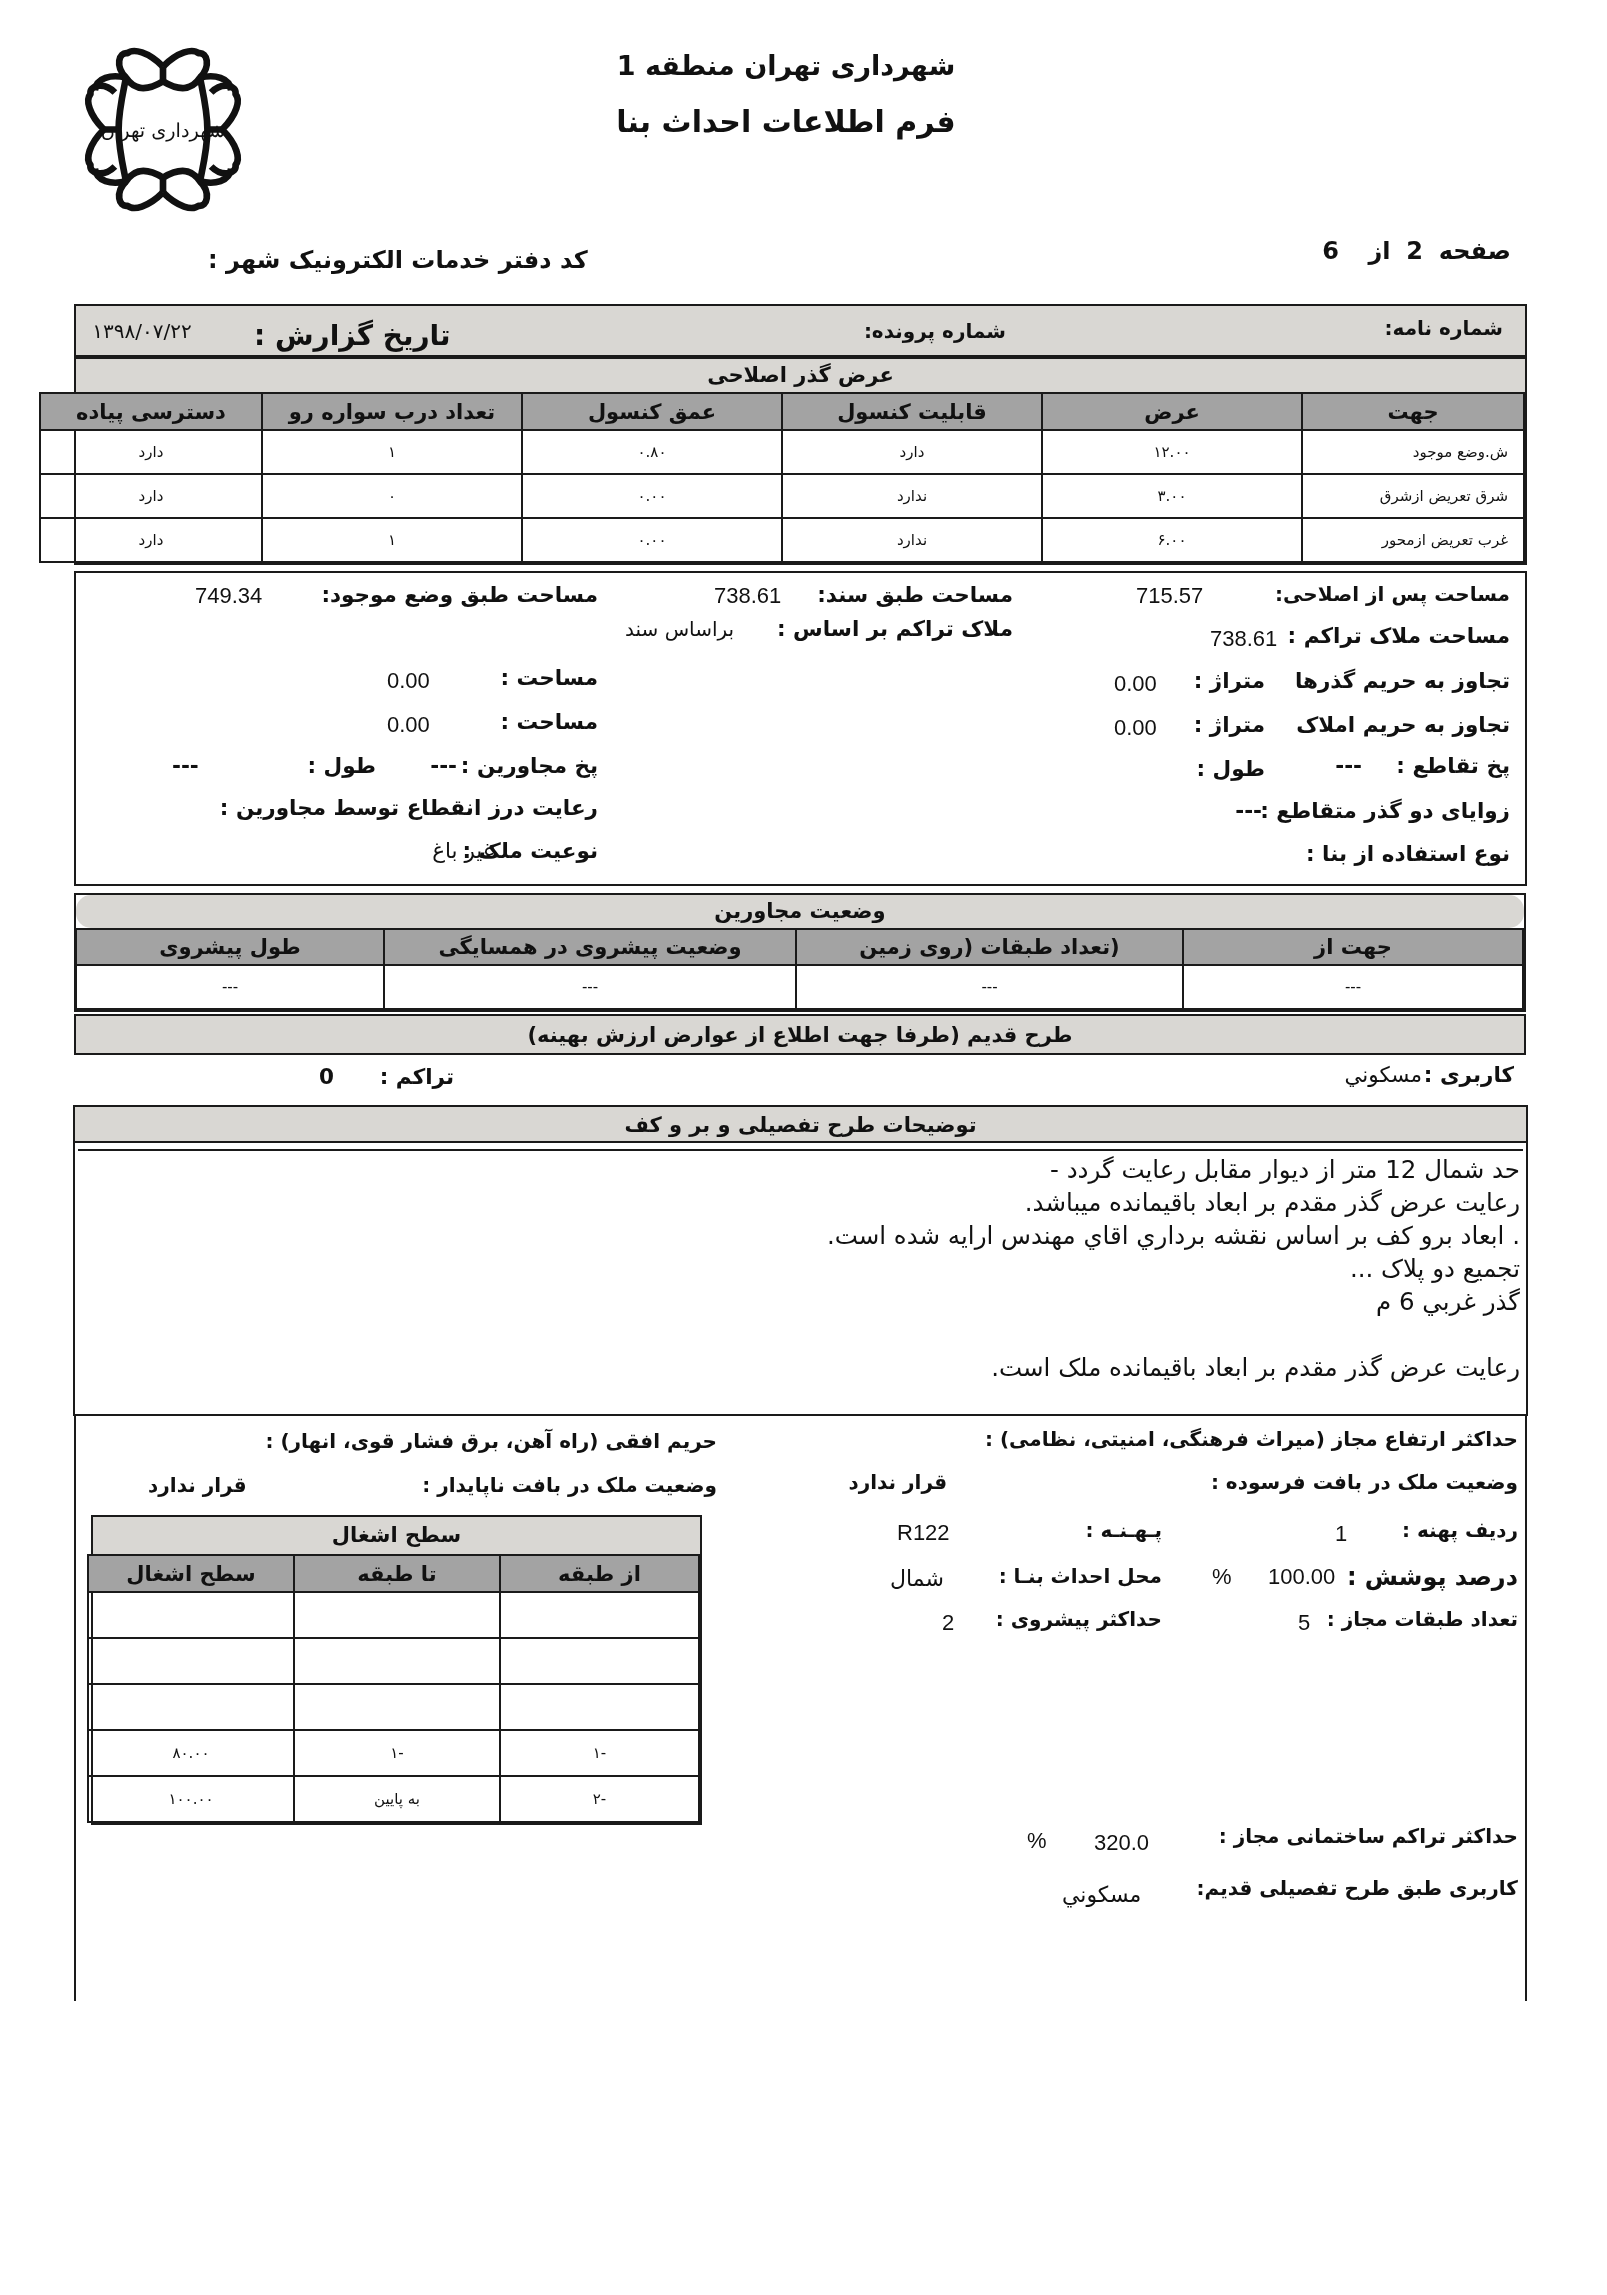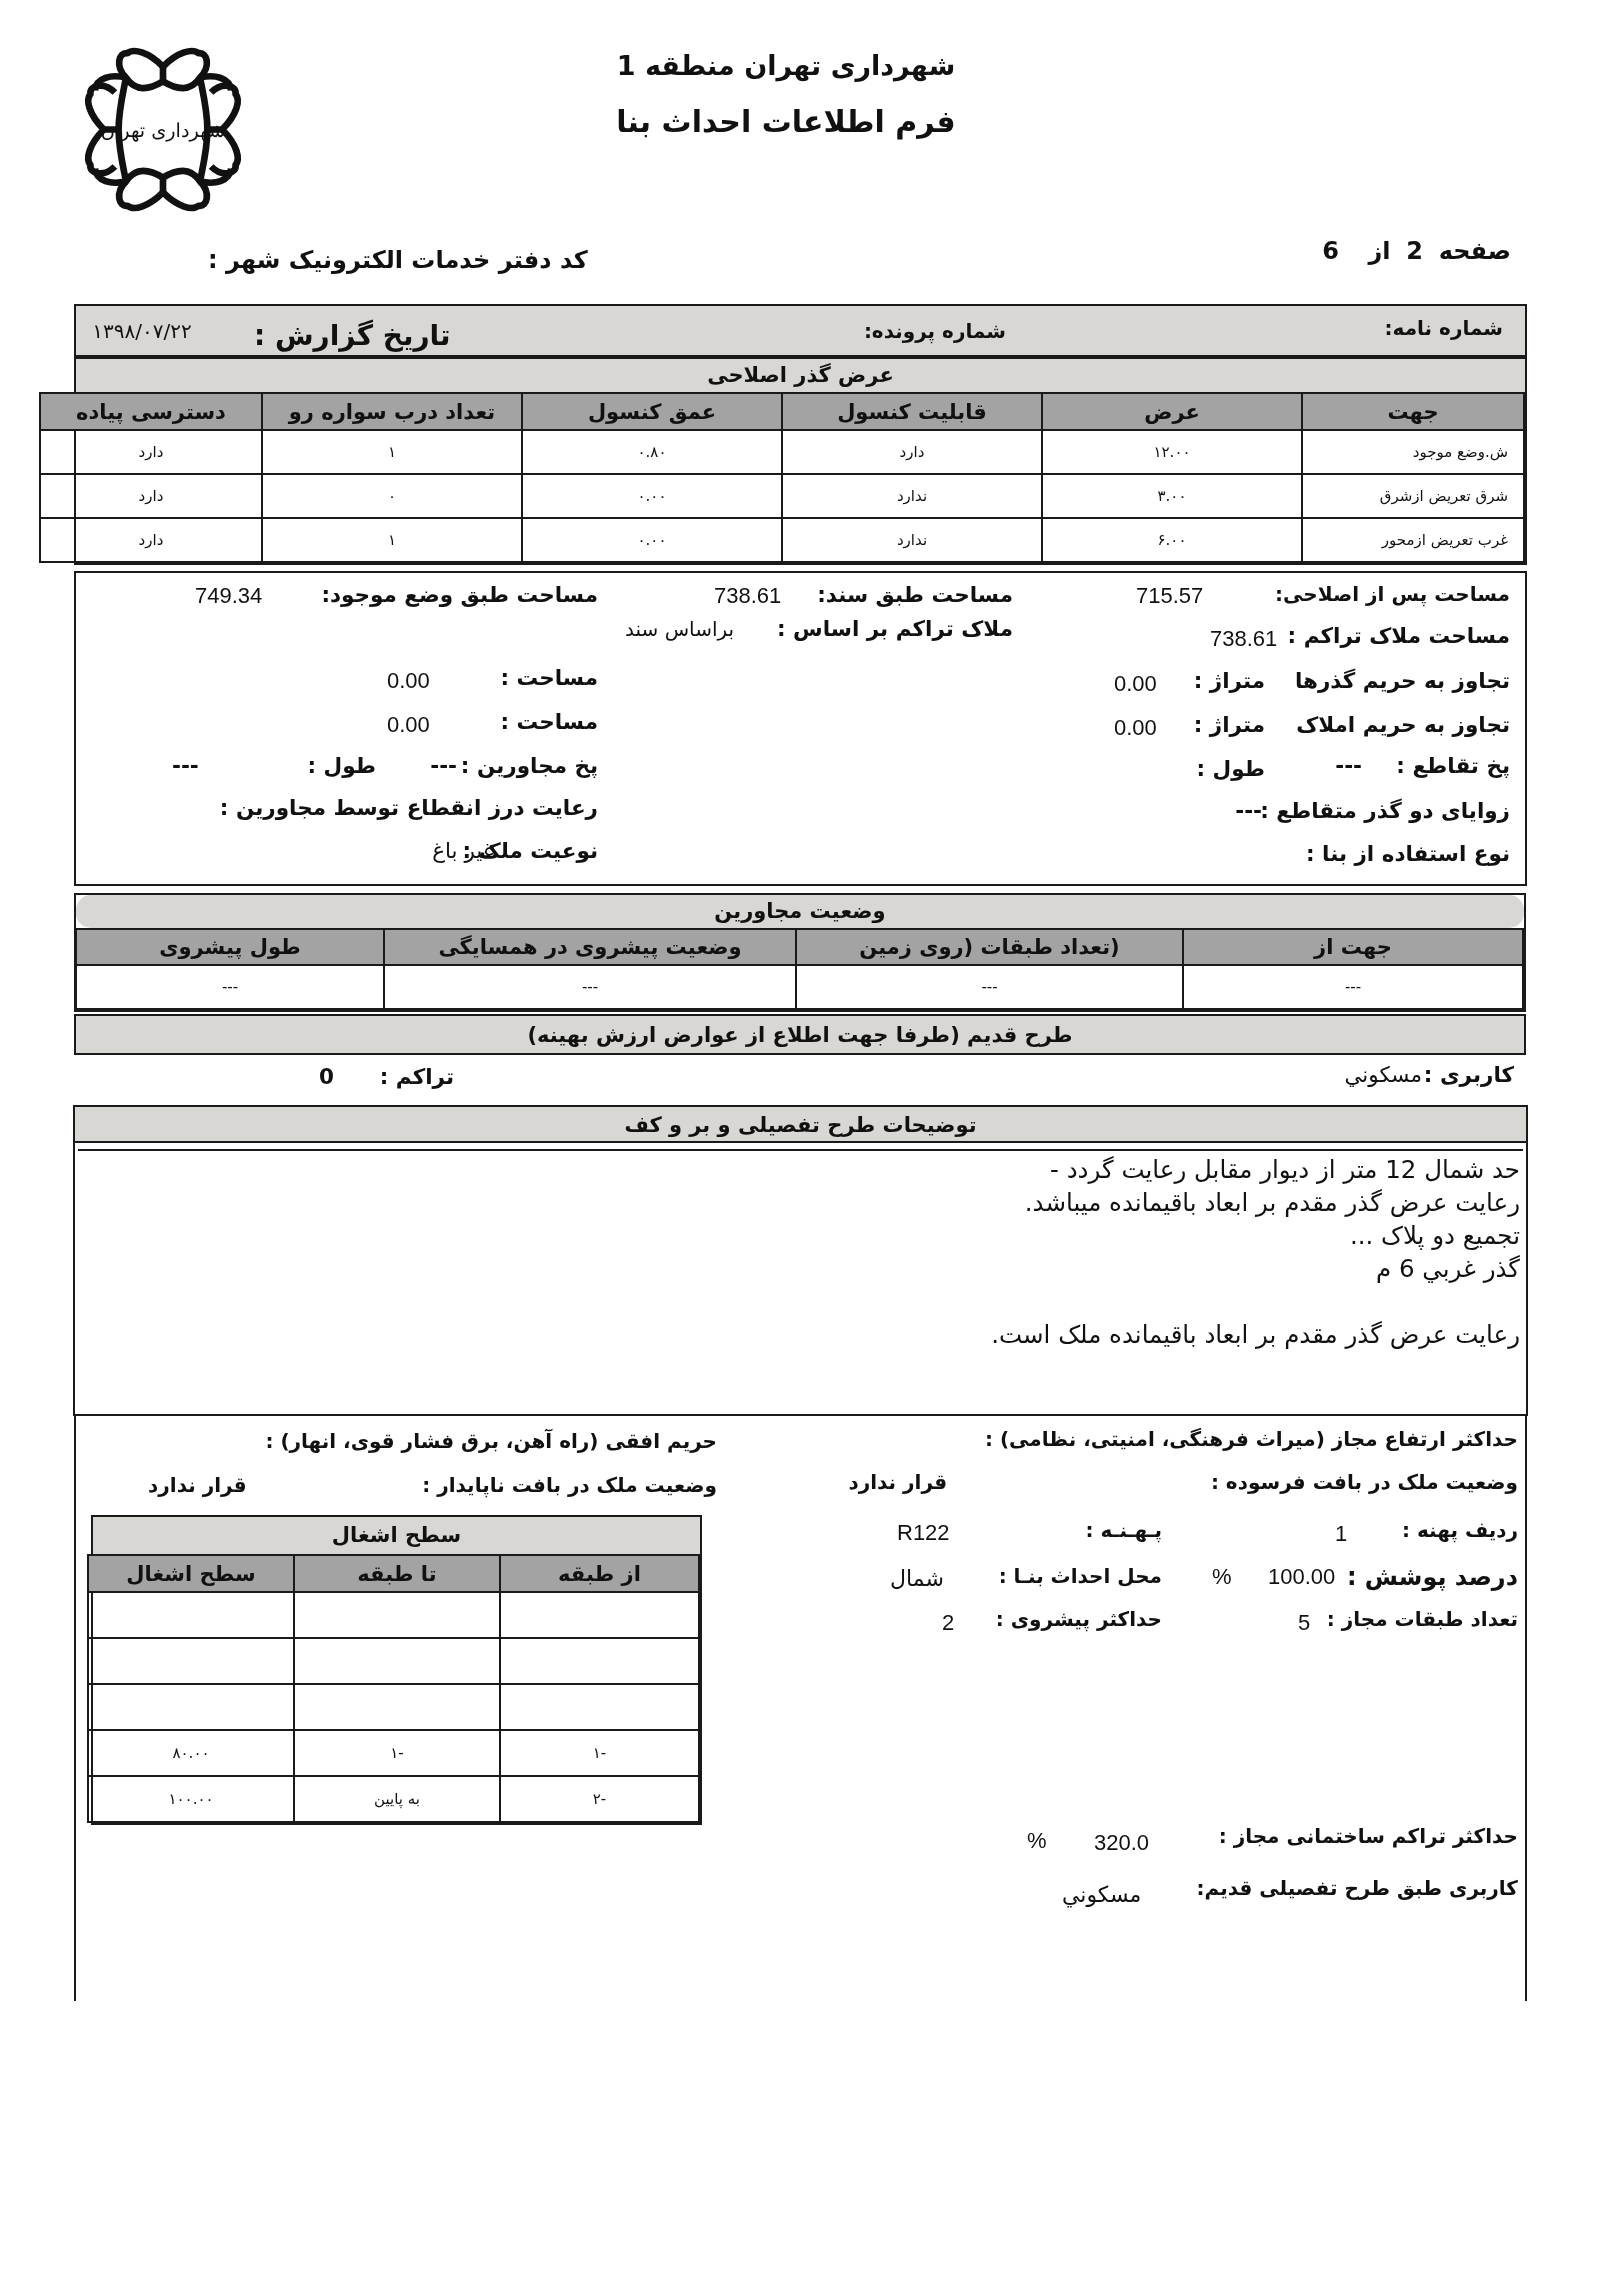--- a/index.html
+++ b/index.html
@@ -177,20 +177,21 @@
 <span class="abs lbl" style="right:93px; top:1062px;">کاربری :</span>
 <span class="abs lbl" style="right:185px; top:1062px; font-weight:normal;">مسکوني</span>
 <span class="abs lbl" style="right:1153px; top:1064px;">تراکم :</span>
 <span class="abs lbl" style="left:319px; top:1064px;">0</span>
 
 <div class="abs" style="left:73px; top:1105px; width:1455px; height:311px; border:2.2px solid #1a1a1a;">
   <div class="gray bold" style="height:36px; line-height:36px; text-align:center; font-size:21px; border-bottom:2.2px solid #1a1a1a;">توضیحات طرح تفصیلی و بر و کف</div>
   <div style="margin:6px 3px 0 3px; border-top:2.2px solid #1a1a1a; padding:2px 3px 0 0;">
     <div class="note-line">حد شمال 12 متر از دیوار مقابل رعایت گردد -</div>
     <div class="note-line">رعایت عرض گذر مقدم بر ابعاد باقیمانده میباشد.</div>
+    <div class="note-line">.  ابعاد برو کف  بر اساس نقشه برداري اقاي مهندس               ارايه شده است.</div>
     <div class="note-line">تجميع دو پلاک ...</div>
     <div class="note-line">گذر غربي 6 م</div>
     <div class="note-line" style="height:33px;"></div>
     <div class="note-line">رعایت عرض گذر مقدم بر ابعاد باقیمانده ملک است.</div>
   </div>
 </div>
 
 <div class="abs" style="left:74px; top:1415px; width:1453px; height:586px; border-left:2.2px solid #1a1a1a; border-right:2.2px solid #1a1a1a;"></div>
 
 <span class="abs lbl" style="right:89px; top:1427px; font-size:20px;">حداکثر ارتفاع مجاز (میراث فرهنگی، امنیتی، نظامی) :</span>

